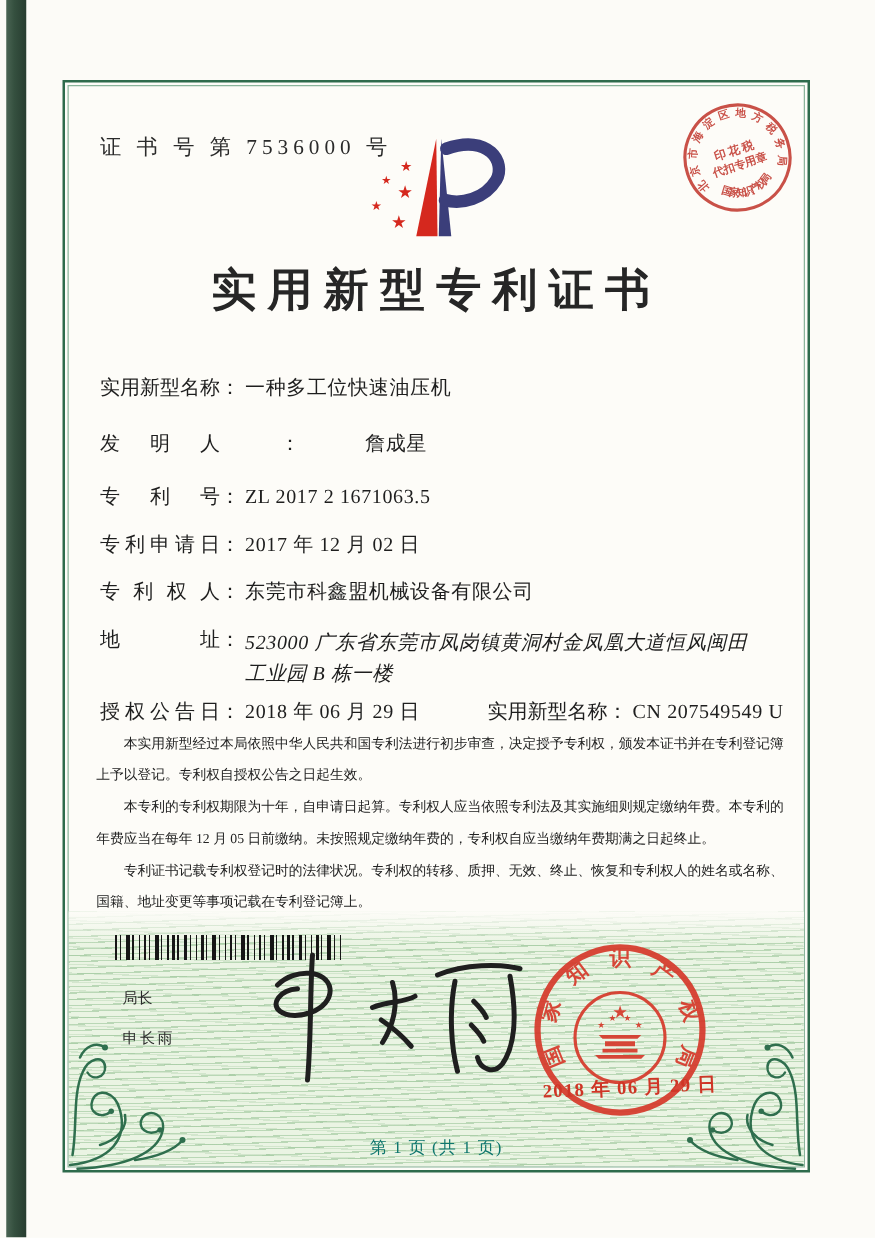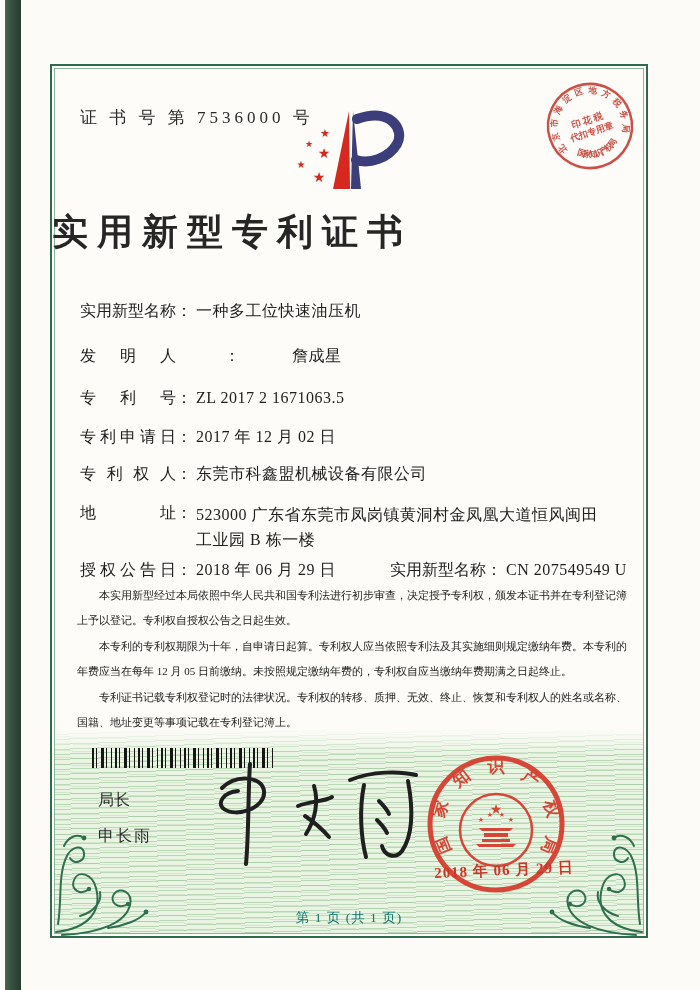--- a/index.html
+++ b/index.html
@@ -30,21 +30,21 @@
   }
   .green-zone::before{
     content:"";position:absolute;left:0;right:0;top:0;height:26px;
     background:linear-gradient(#fdfcf8, rgba(253,252,248,0));
   }
   .cert-number{
     position:absolute;left:28px;top:40px;font-size:17px;letter-spacing:4px;color:#2a2a2a;
   }
   .logo{position:absolute;left:233px;top:44px;width:150px;height:100px;}
   .title{
-    position:absolute;left:0;top:142px;width:100%;
+    position:absolute;left:0;top:142px;width:100%;text-align:center;
     font-size:36px;font-weight:600;letter-spacing:9px;color:#262626;
   }
   .fields{position:absolute;left:28px;top:234px;width:540px;font-size:16px;}
   .field-row{display:flex;line-height:21px;}
   .mb1{margin-bottom:24px;align-items:flex-end;} .mb2{margin-bottom:21px;gap:48px;} .mb3{margin-bottom:18px;}
   .mb4{margin-bottom:16px;} .mb5{margin-bottom:18px;} .mb6{margin-bottom:7px;}
   .f-label{width:96px;flex:none;text-align:justify;text-align-last:justify;-moz-text-align-last:justify;}
   .f-colon{width:20px;flex:none;}
   .f-value{letter-spacing:.5px;white-space:nowrap;}
   .addr-val .line{line-height:25px;}
@@ -53,21 +53,21 @@
   .paragraphs{
     position:absolute;left:25px;top:517px;width:550px;
     font-size:11px;line-height:25.4px;text-align:justify;color:#222;
   }
   .paragraphs p{margin:0;text-indent:2em;}
   .barcode{
     position:absolute;left:40px;top:682px;width:183px;height:20px;
     background:
      repeating-linear-gradient(90deg,#161616 0 2px,transparent 2px 4px,#161616 4px 5px,transparent 5px 9px,#161616 9px 12px,transparent 12px 14px,#161616 14px 15px,transparent 15px 19px,#161616 19px 20px,transparent 20px 23px);
   }
-  .director{position:absolute;left:46px;top:724px;font-size:16px;color:#2a2a2a;}
+  .director{position:absolute;left:46px;top:724px;font-size:12px;color:#2a2a2a;}
   .director .name{margin-top:15px;letter-spacing:2px;}
   .signature{position:absolute;left:150px;top:692px;width:240px;height:115px;}
   .seal{
     position:absolute;left:372px;top:686px;width:144px;height:144px;opacity:.93;
   }
   .seal-date{
     position:absolute;left:362px;top:795px;width:180px;text-align:center;
     font-size:15px;color:#cf3526;letter-spacing:1px;transform:rotate(-2.5deg);
     font-weight:600;
   }
@@ -165,21 +165,21 @@
       <span class="f-value">2017 年 12 月 02 日</span>
     </div>
     <div class="field-row mb5">
       <span class="f-label">专利权人</span>
       <span class="f-colon">：</span>
       <span class="f-value">东莞市科鑫盟机械设备有限公司</span>
     </div>
     <div class="field-row mb6">
       <span class="f-label">地址</span>
       <span class="f-colon">：</span>
-      <span class="f-value addr-val" style="white-space:normal;">
+      <span class="f-value addr-val" style="white-space:normal;font-style:italic;">
         <span class="line" style="display:block;">523000 广东省东莞市凤岗镇黄洞村金凤凰大道恒风闽田</span>
         <span class="line" style="display:block;">工业园 B 栋一楼</span>
       </span>
     </div>
     <div class="field-row">
       <span class="f-label">授权公告日</span>
       <span class="f-colon">：</span>
       <span class="f-value" style="width:200px;">2018 年 06 月 29 日</span>
       <span class="pair2">
         <span class="f-label">实用新型名称</span>

